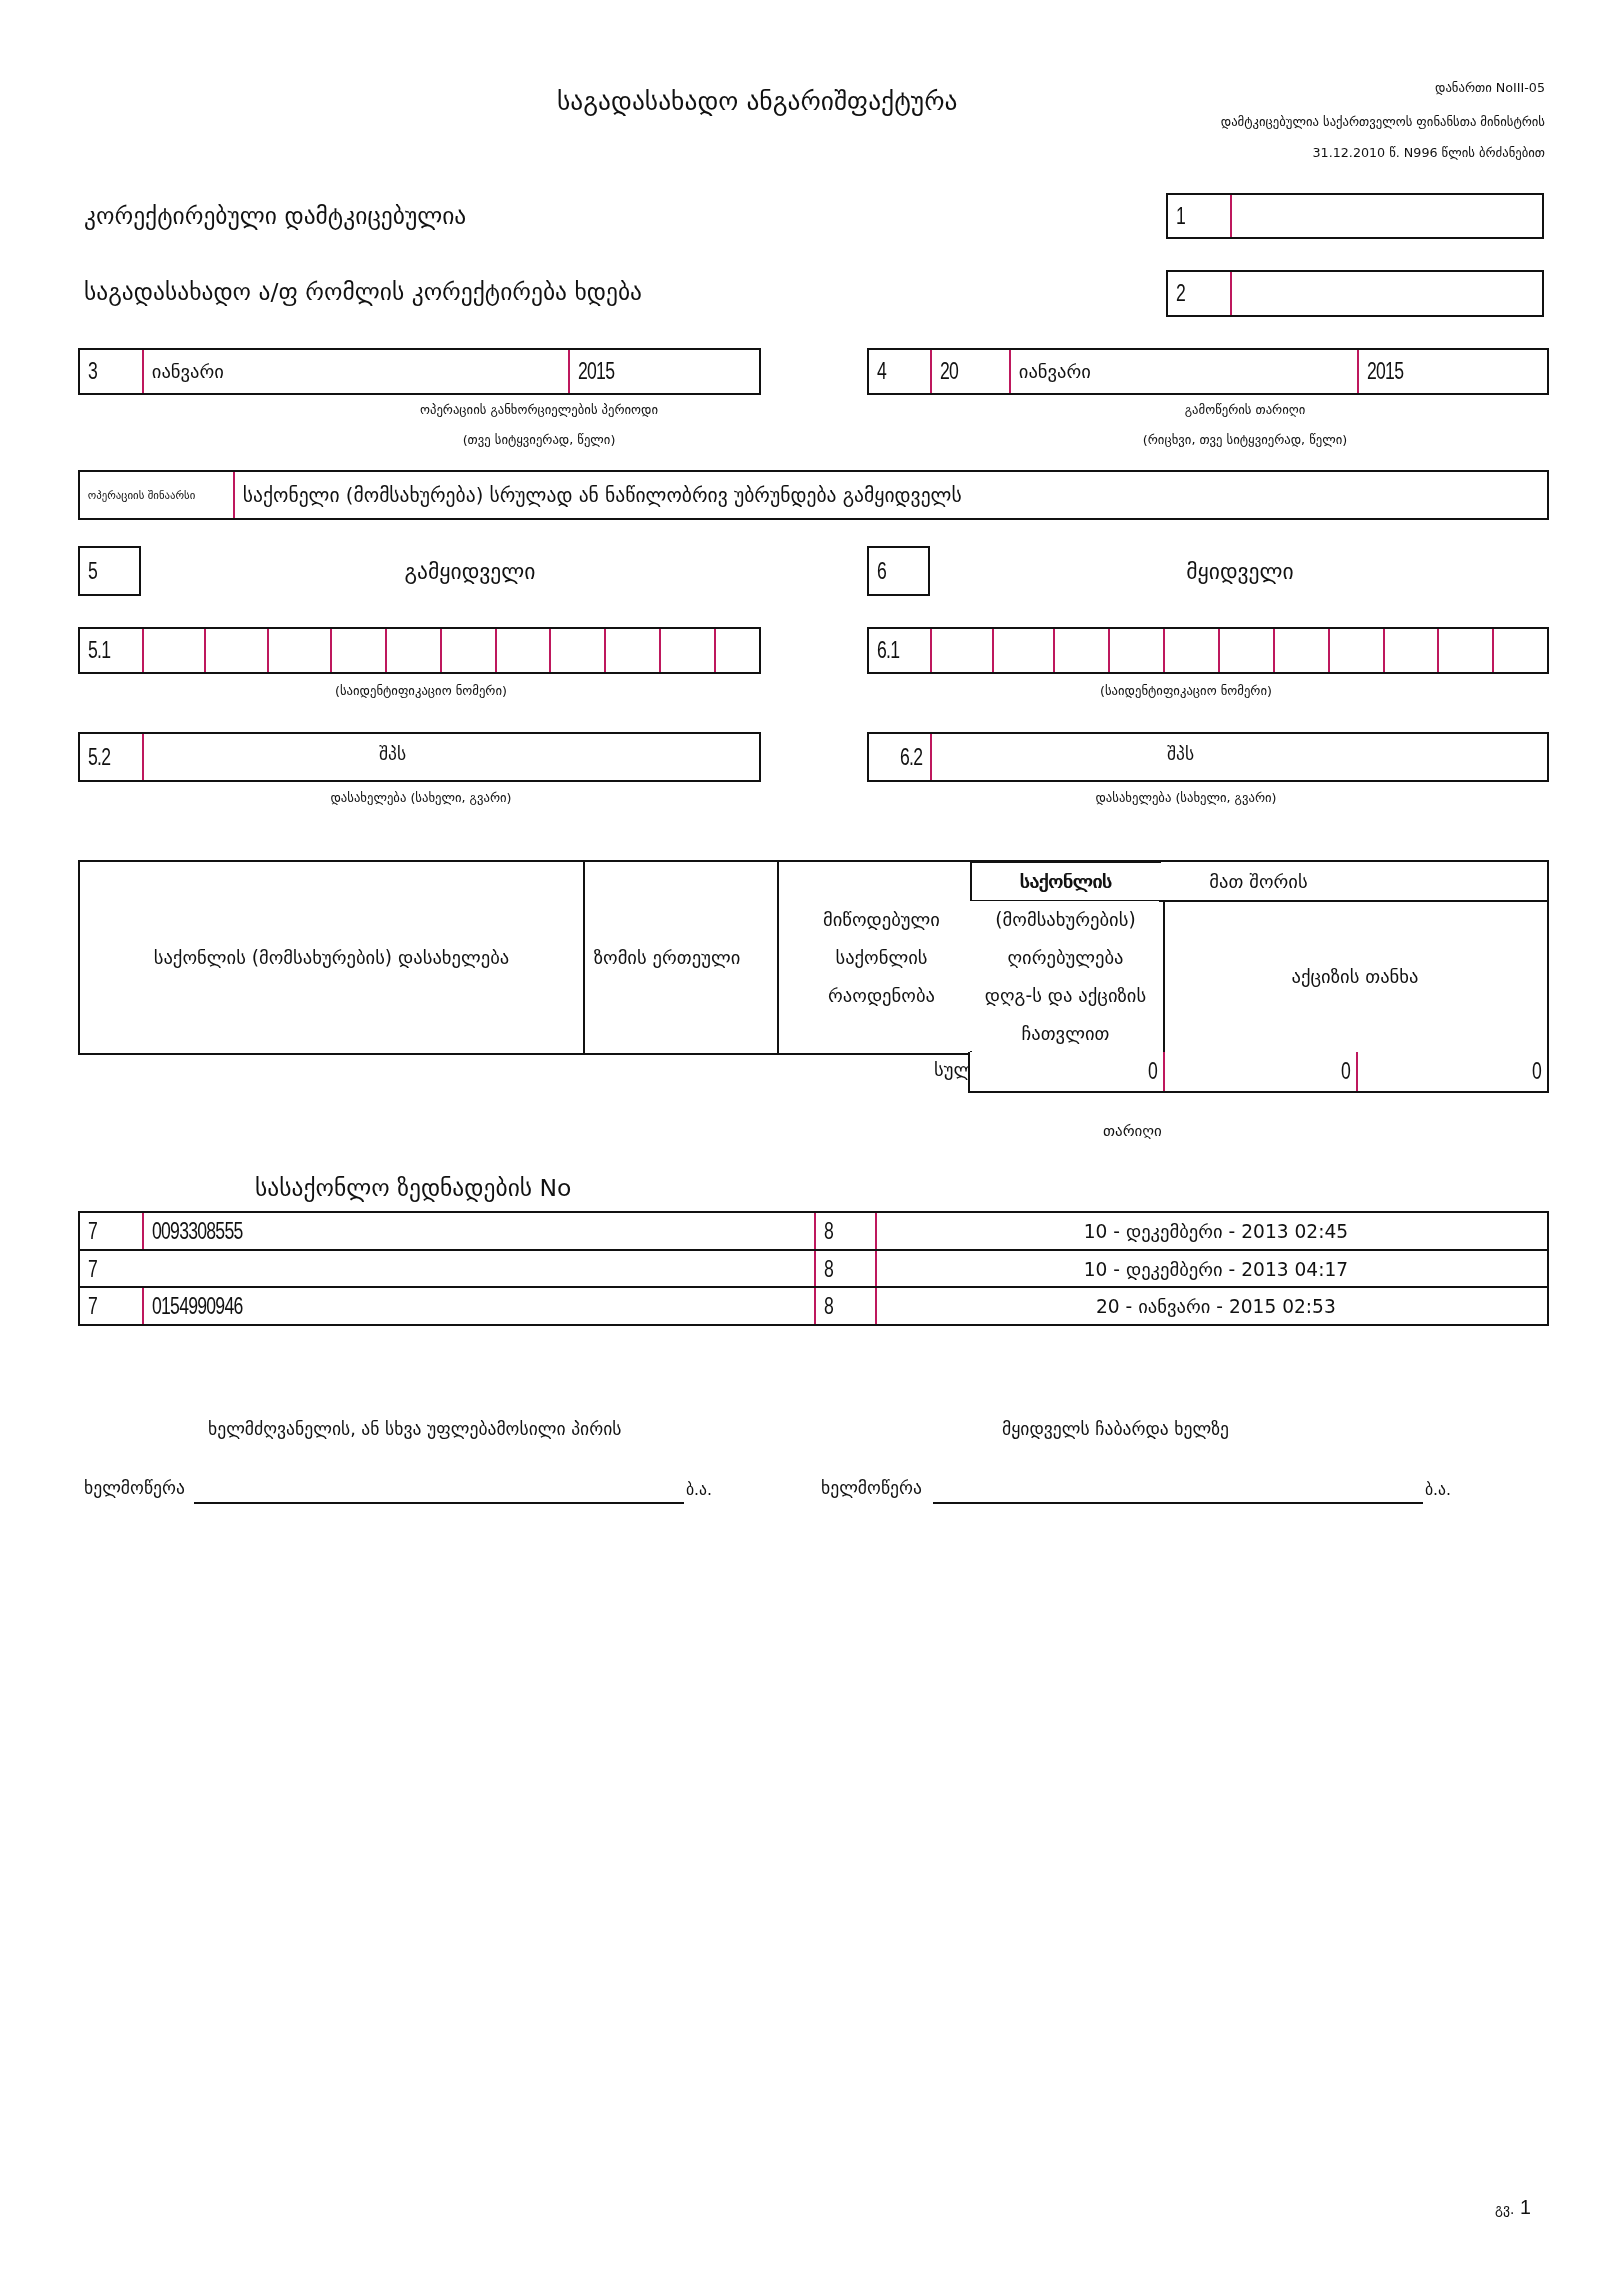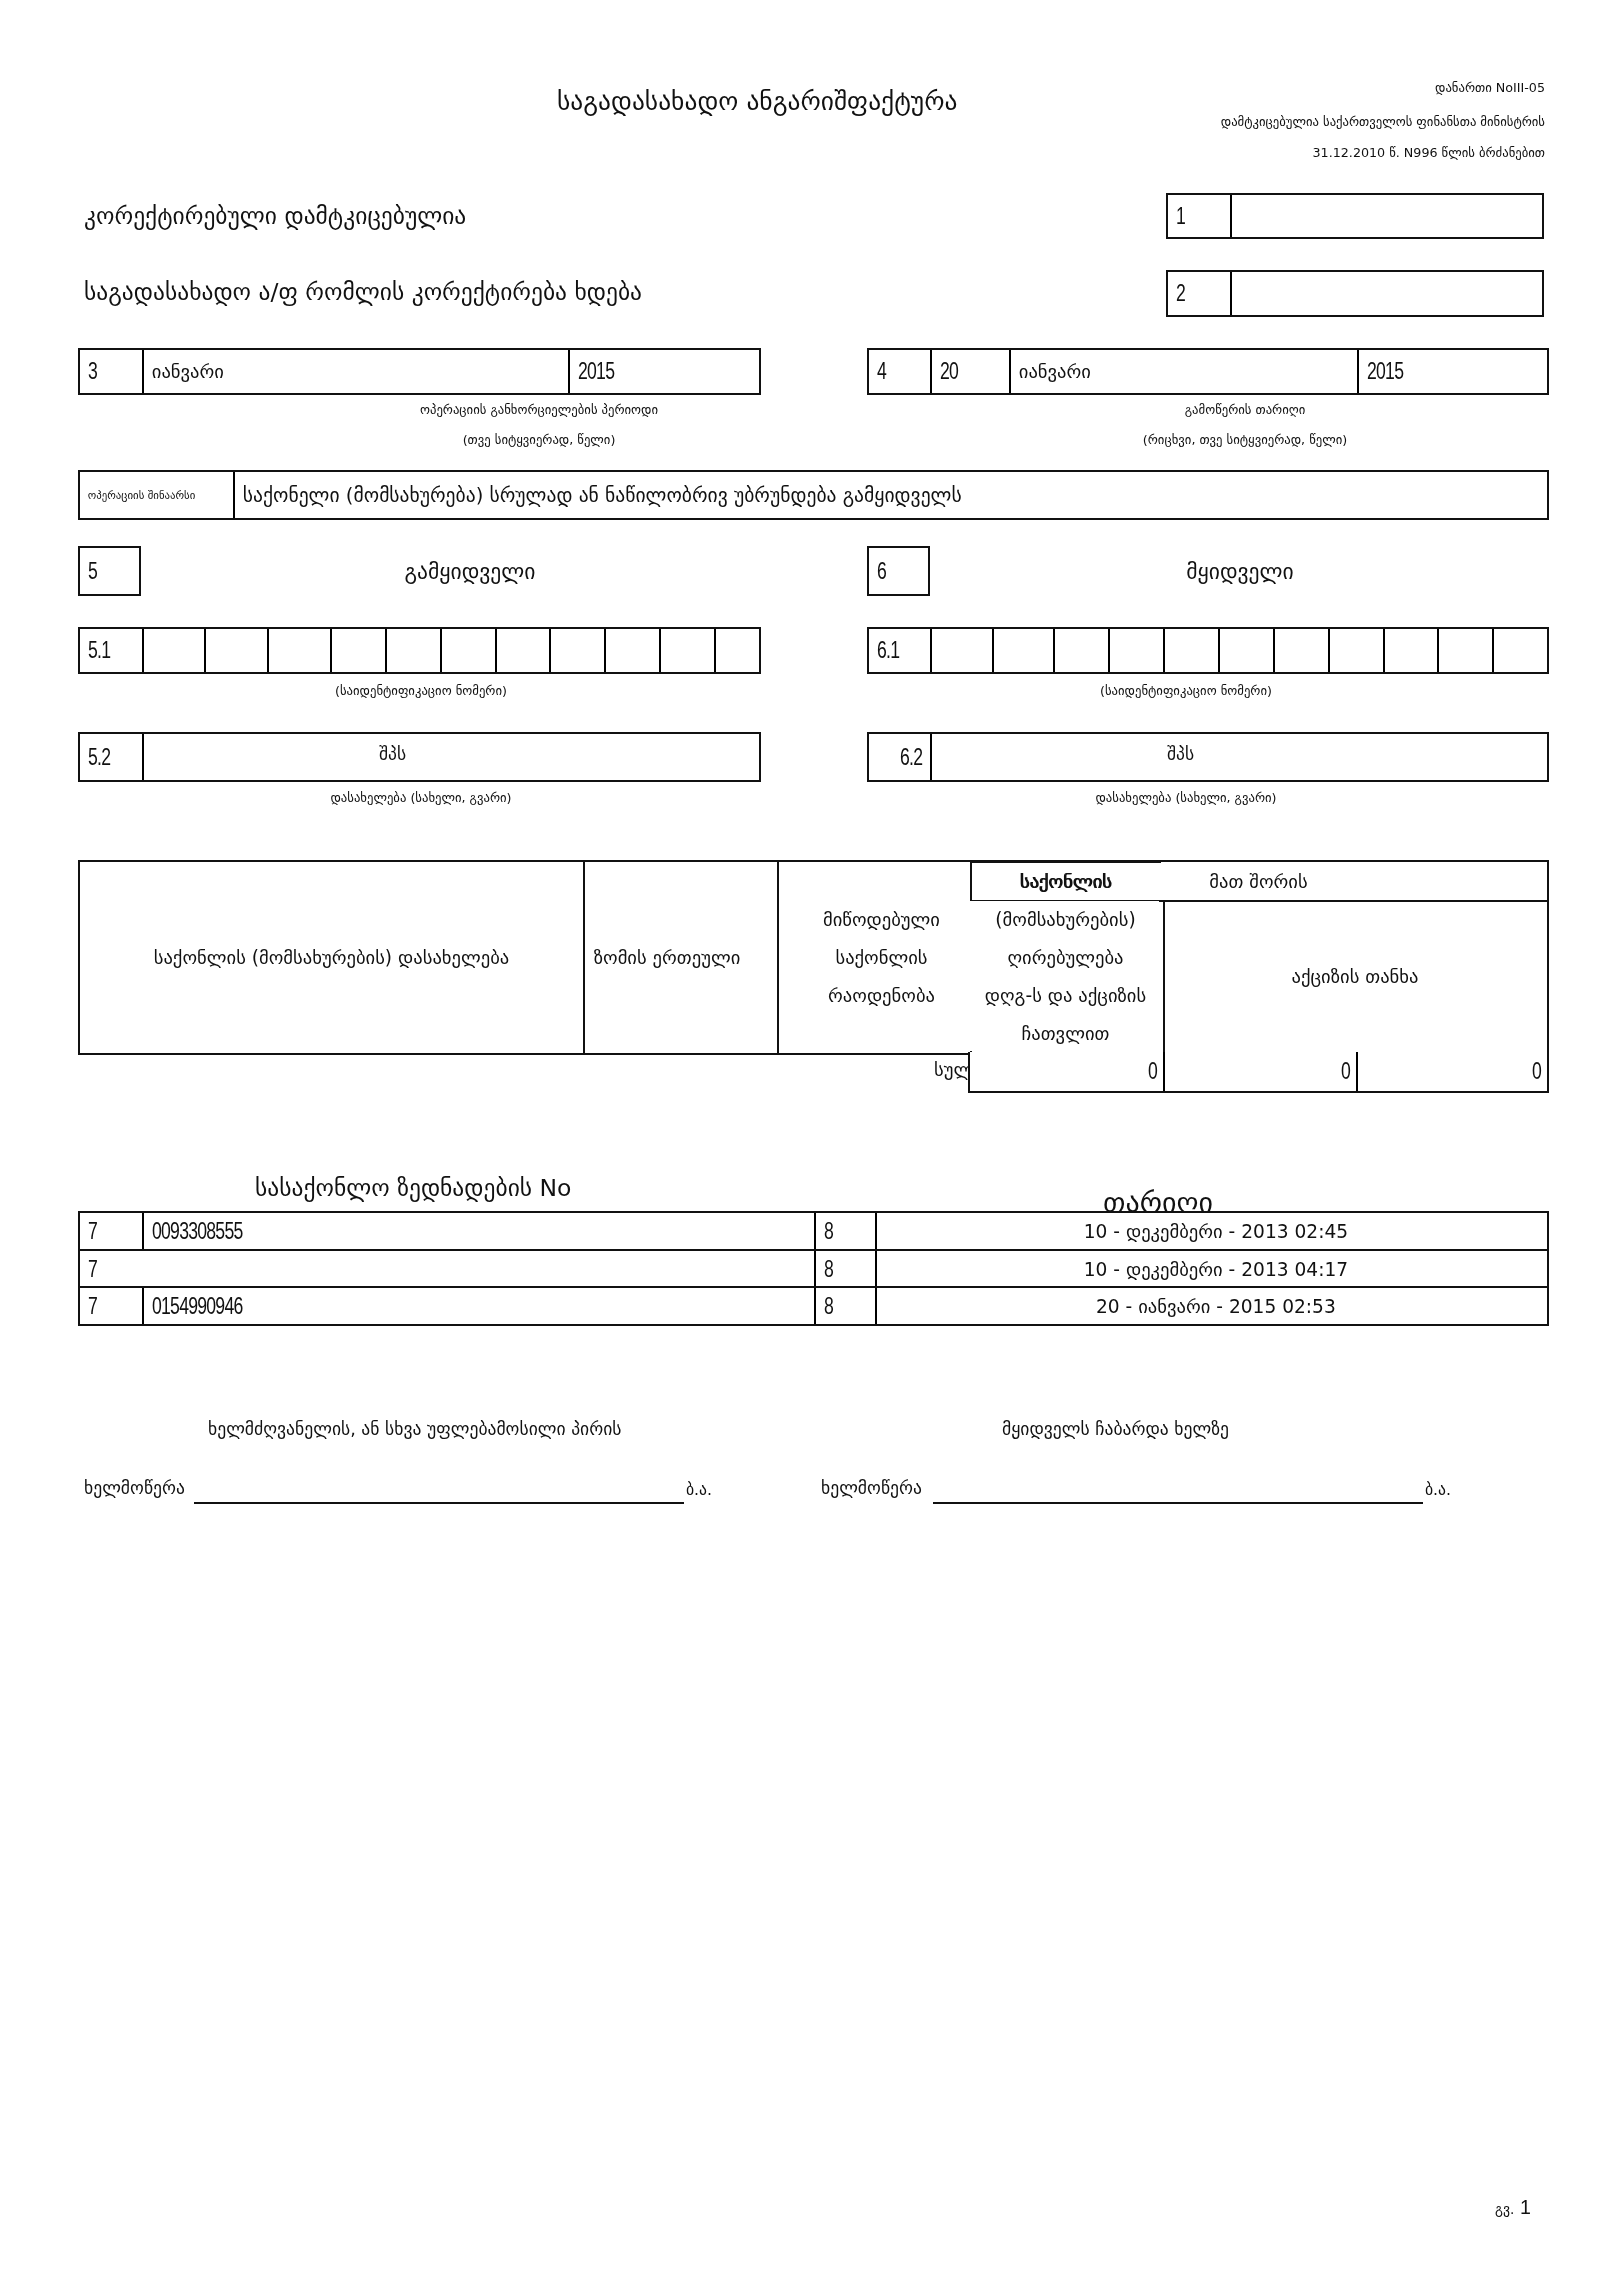--- a/index.html
+++ b/index.html
@@ -1,20 +1,20 @@
 <!DOCTYPE html>
 <html><head>
 <meta charset="utf-8">
 <style>
   html, body { margin:0; padding:0; background:#ffffff; }
   body { width:1621px; height:2293px; position:relative; font-family:"DejaVu Sans", sans-serif; color:#111; overflow:hidden; }
   .abs { position:absolute; }
   .t { position:absolute; white-space:nowrap; }
   .box { position:absolute; border:2.9px solid #111; box-sizing:border-box; background:#fff; }
-  .cell { position:absolute; top:0; bottom:0; border-left:2px solid #000000; box-sizing:border-box; display:flex; align-items:center; padding-left:7.8px; font-size:21.6px; font-family:"Liberation Sans Narrow","Liberation Sans", sans-serif; }
+  .cell { position:absolute; top:0; bottom:0; border-left:2px solid #be185d; box-sizing:border-box; display:flex; align-items:center; padding-left:7.8px; font-size:21.6px; font-family:"Liberation Sans Narrow","Liberation Sans", sans-serif; }
   .cell.first { border-left:none; }
   .num { font-family:"Liberation Sans", sans-serif; font-size:23.5px; font-weight:300; letter-spacing:-1px; transform:scaleX(0.75); transform-origin:left center; display:inline-block; }
   .geo { font-family:"DejaVu Sans", sans-serif; }
   .caption { position:absolute; font-size:12.7px; text-align:center; white-space:nowrap; }
   .center { text-align:center; }
   .sigline { position:absolute; border-bottom:2px solid #111; height:0; }
 </style>
 </head>
 <body>
 
@@ -181,21 +181,21 @@
     </div>
   <div class="cell" style="left:193px; width:193px; justify-content:flex-end; padding-right:5.9px;">
       <span class="num" style="transform-origin:right center;">0</span>
     </div>
   <div class="cell" style="left:386px; right:0; justify-content:flex-end; padding-right:5.9px;">
       <span class="num" style="transform-origin:right center;">0</span>
     </div>
 </div>
 
 <div class="t geo" style="left:255px; top:1174px; font-size:23.5px;">სასაქონლო ზედნადების No</div>
-<div class="t geo" style="left:1103px; top:1186px; font-size:28px;">თარიღი</div>
+<div class="t geo" style="left:1103px; top:1122px; font-size:15px;">თარიღი</div>
 
 <div class="box" style="left:78px; top:1211px; width:1471px; height:40px;">
   <div class="cell first" style="left:0; width:62px;">
       <span class="num">7</span>
     </div>
   <div class="cell" style="left:62px; width:672px;">
       <span class="num">0093308555</span>
     </div>
   <div class="cell" style="left:734px; width:61px;">
       <span class="num">8</span>

